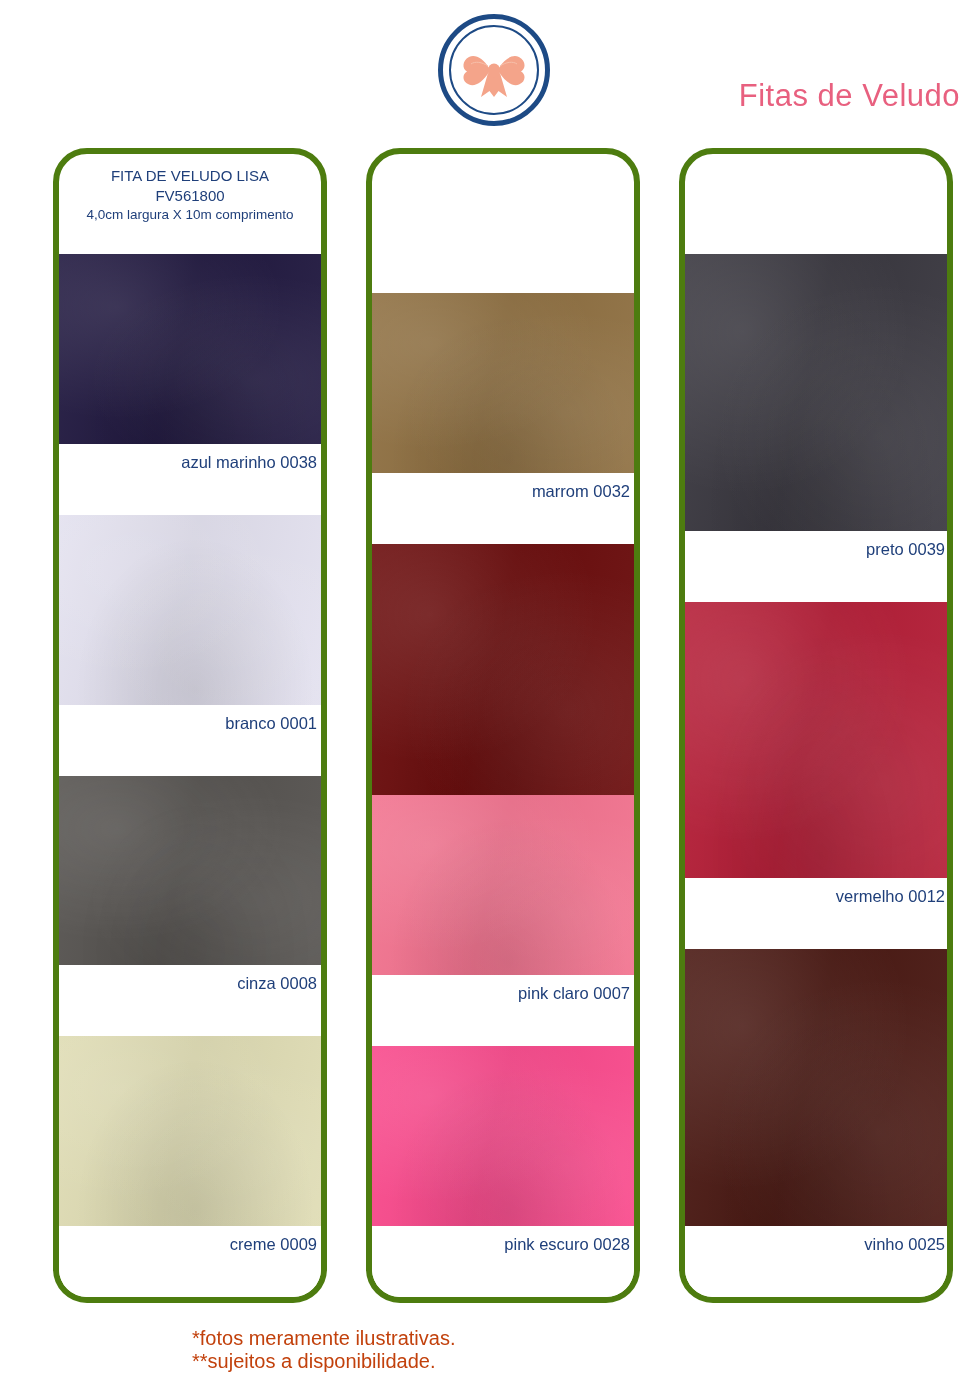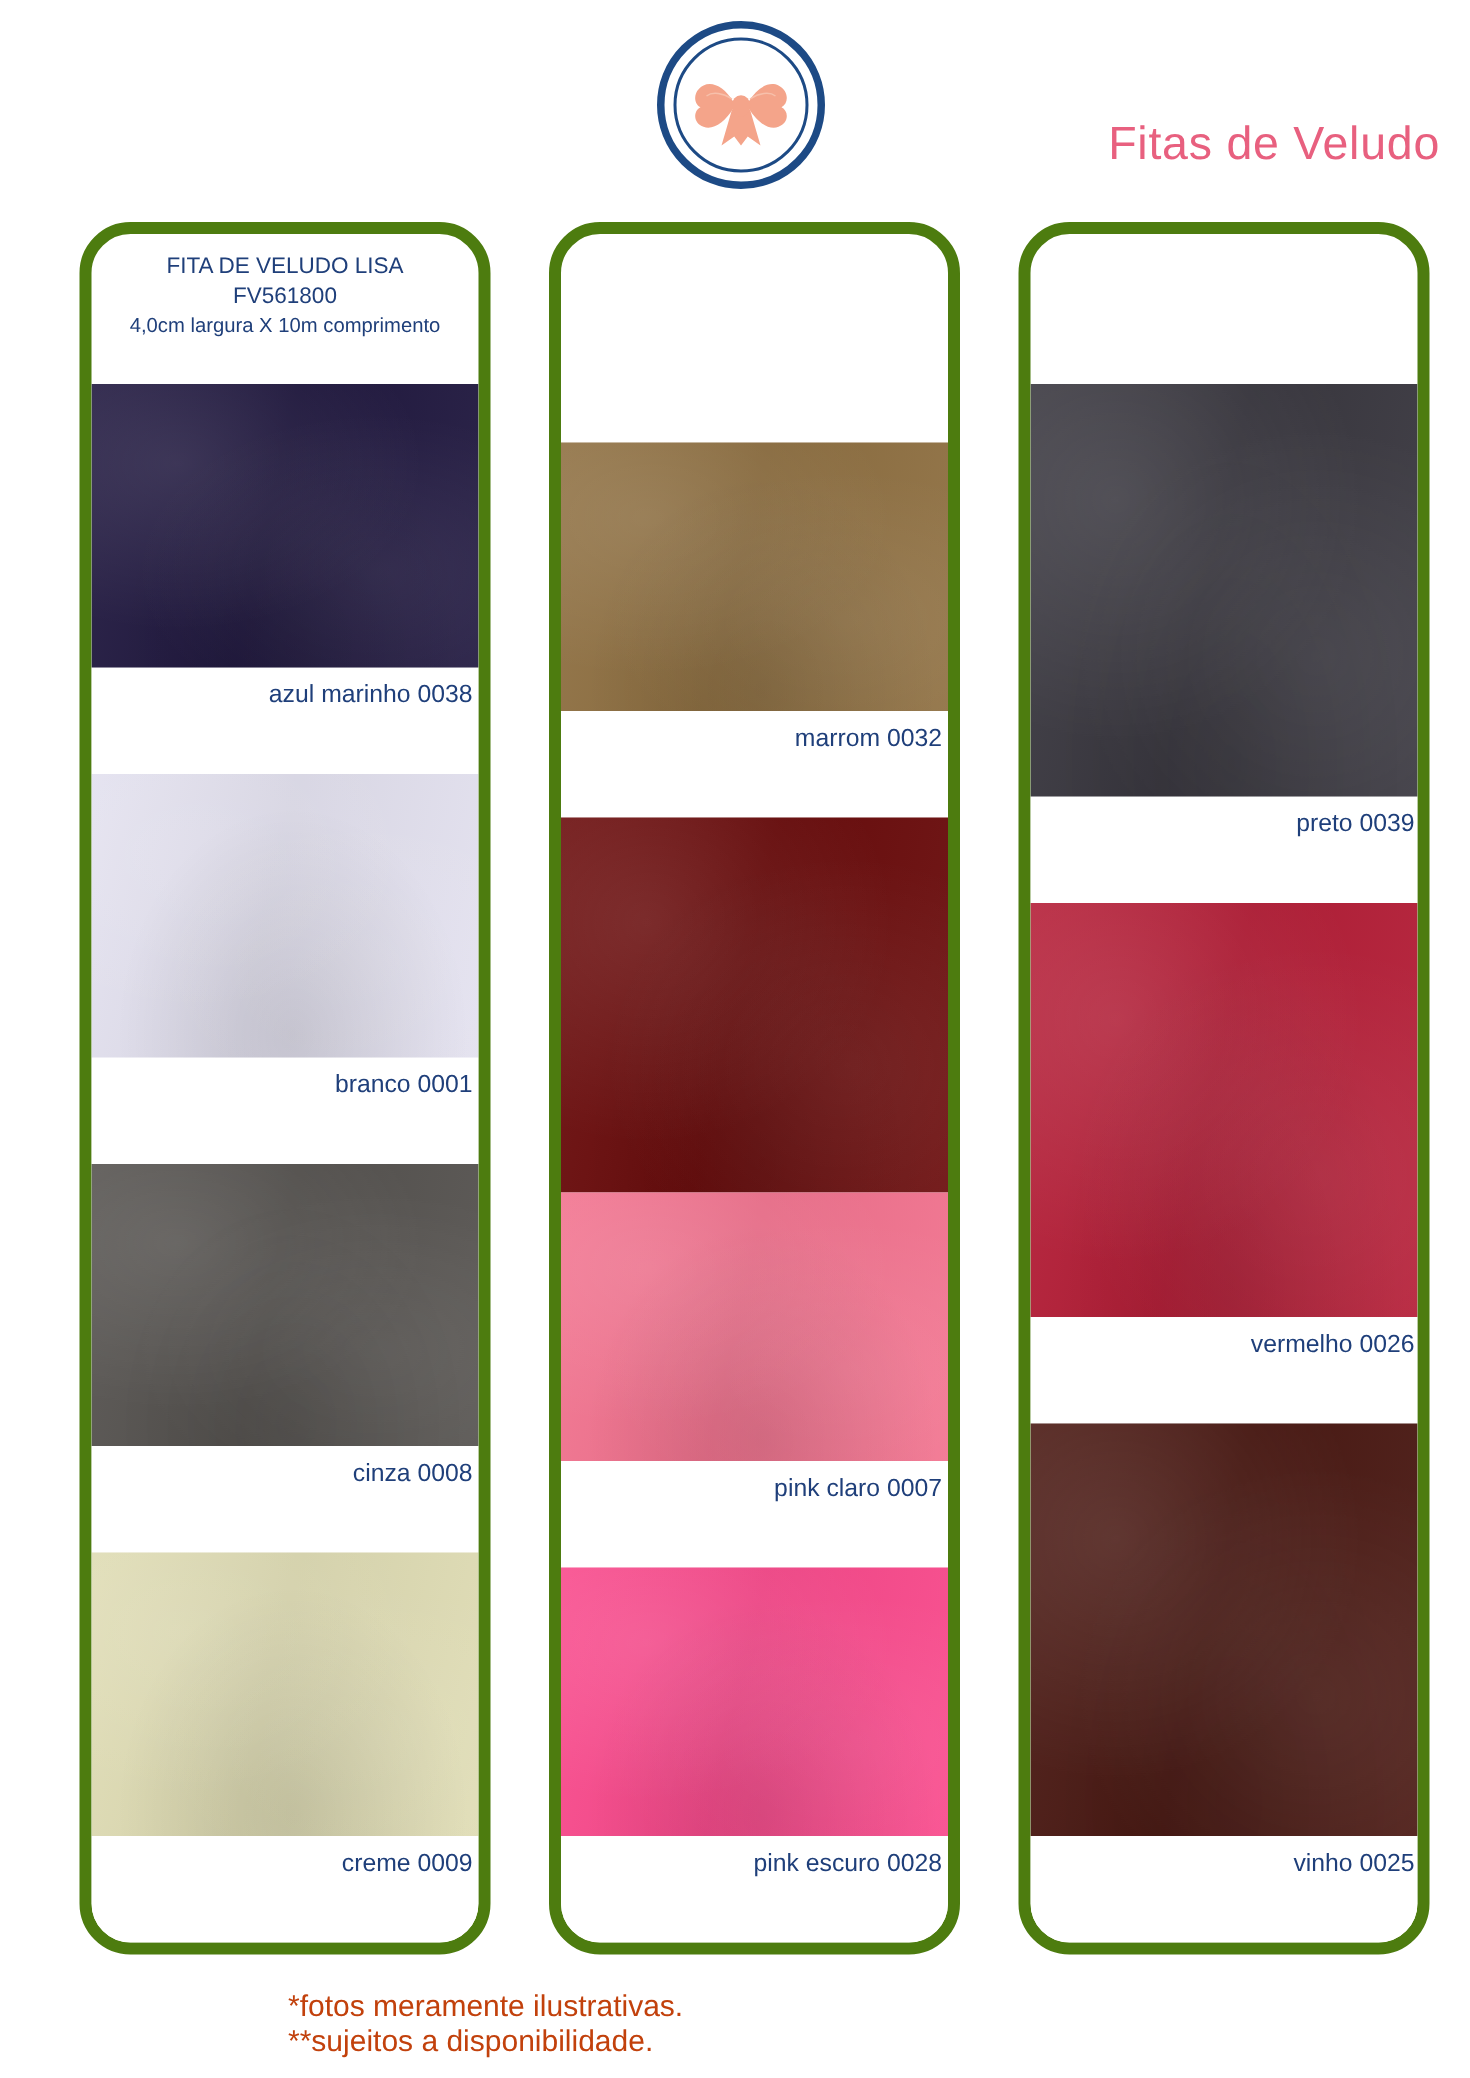--- a/index.html
+++ b/index.html
@@ -67,21 +67,21 @@
     top: 148px;
     left: 0;
     width: 980px;
     height: 1160px;
   }
   .card {
     position: absolute;
     top: 0;
     width: 274px;
     height: 1155px;
-    border: 8px solid #4d7c0f;
+    border: 6px solid #4d7c0f;
     border-radius: 34px;
     box-sizing: border-box;
     background: #ffffff;
     overflow: hidden;
     display: flex;
     flex-direction: column;
   }
   .card-1 { left: 53px; }
   .card-2 { left: 366px; gap: 39px; }
   .card-3 { left: 679px; }
@@ -227,21 +227,21 @@
 
   <div class="card card-3">
     <div class="card-head"></div>
     <div class="swatch-group">
       <div class="swatch-block">
         <div class="swatch" style="background-color:#3a3840;"></div>
         <div class="swatch-label">preto 0039</div>
       </div>
       <div class="swatch-block">
         <div class="swatch" style="background-color:#b51f38;"></div>
-        <div class="swatch-label">vermelho 0026</div>
+        <div class="swatch-label">vermelho 0012</div>
       </div>
       <div class="swatch-block">
         <div class="swatch" style="background-color:#4b1a14;"></div>
         <div class="swatch-label">vinho 0025</div>
       </div>
     </div>
   </div>
 
 </div>
 

